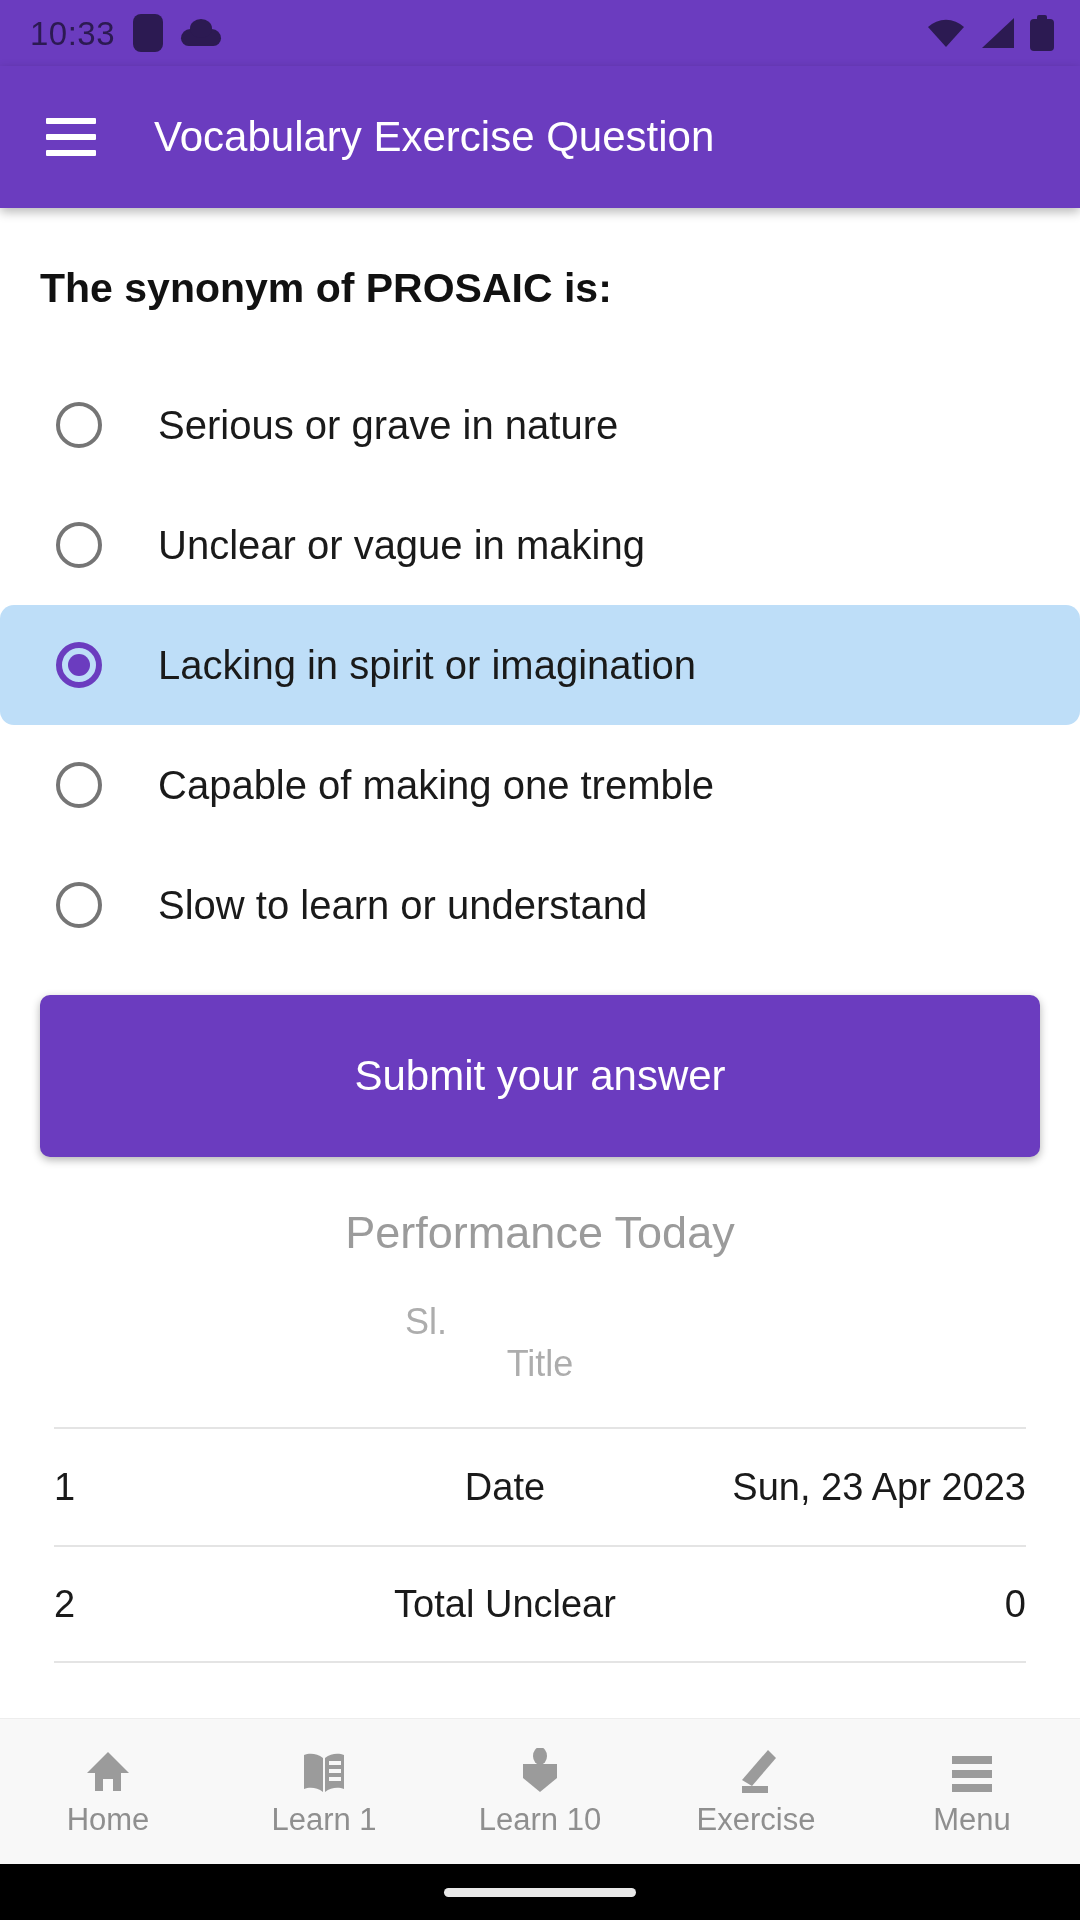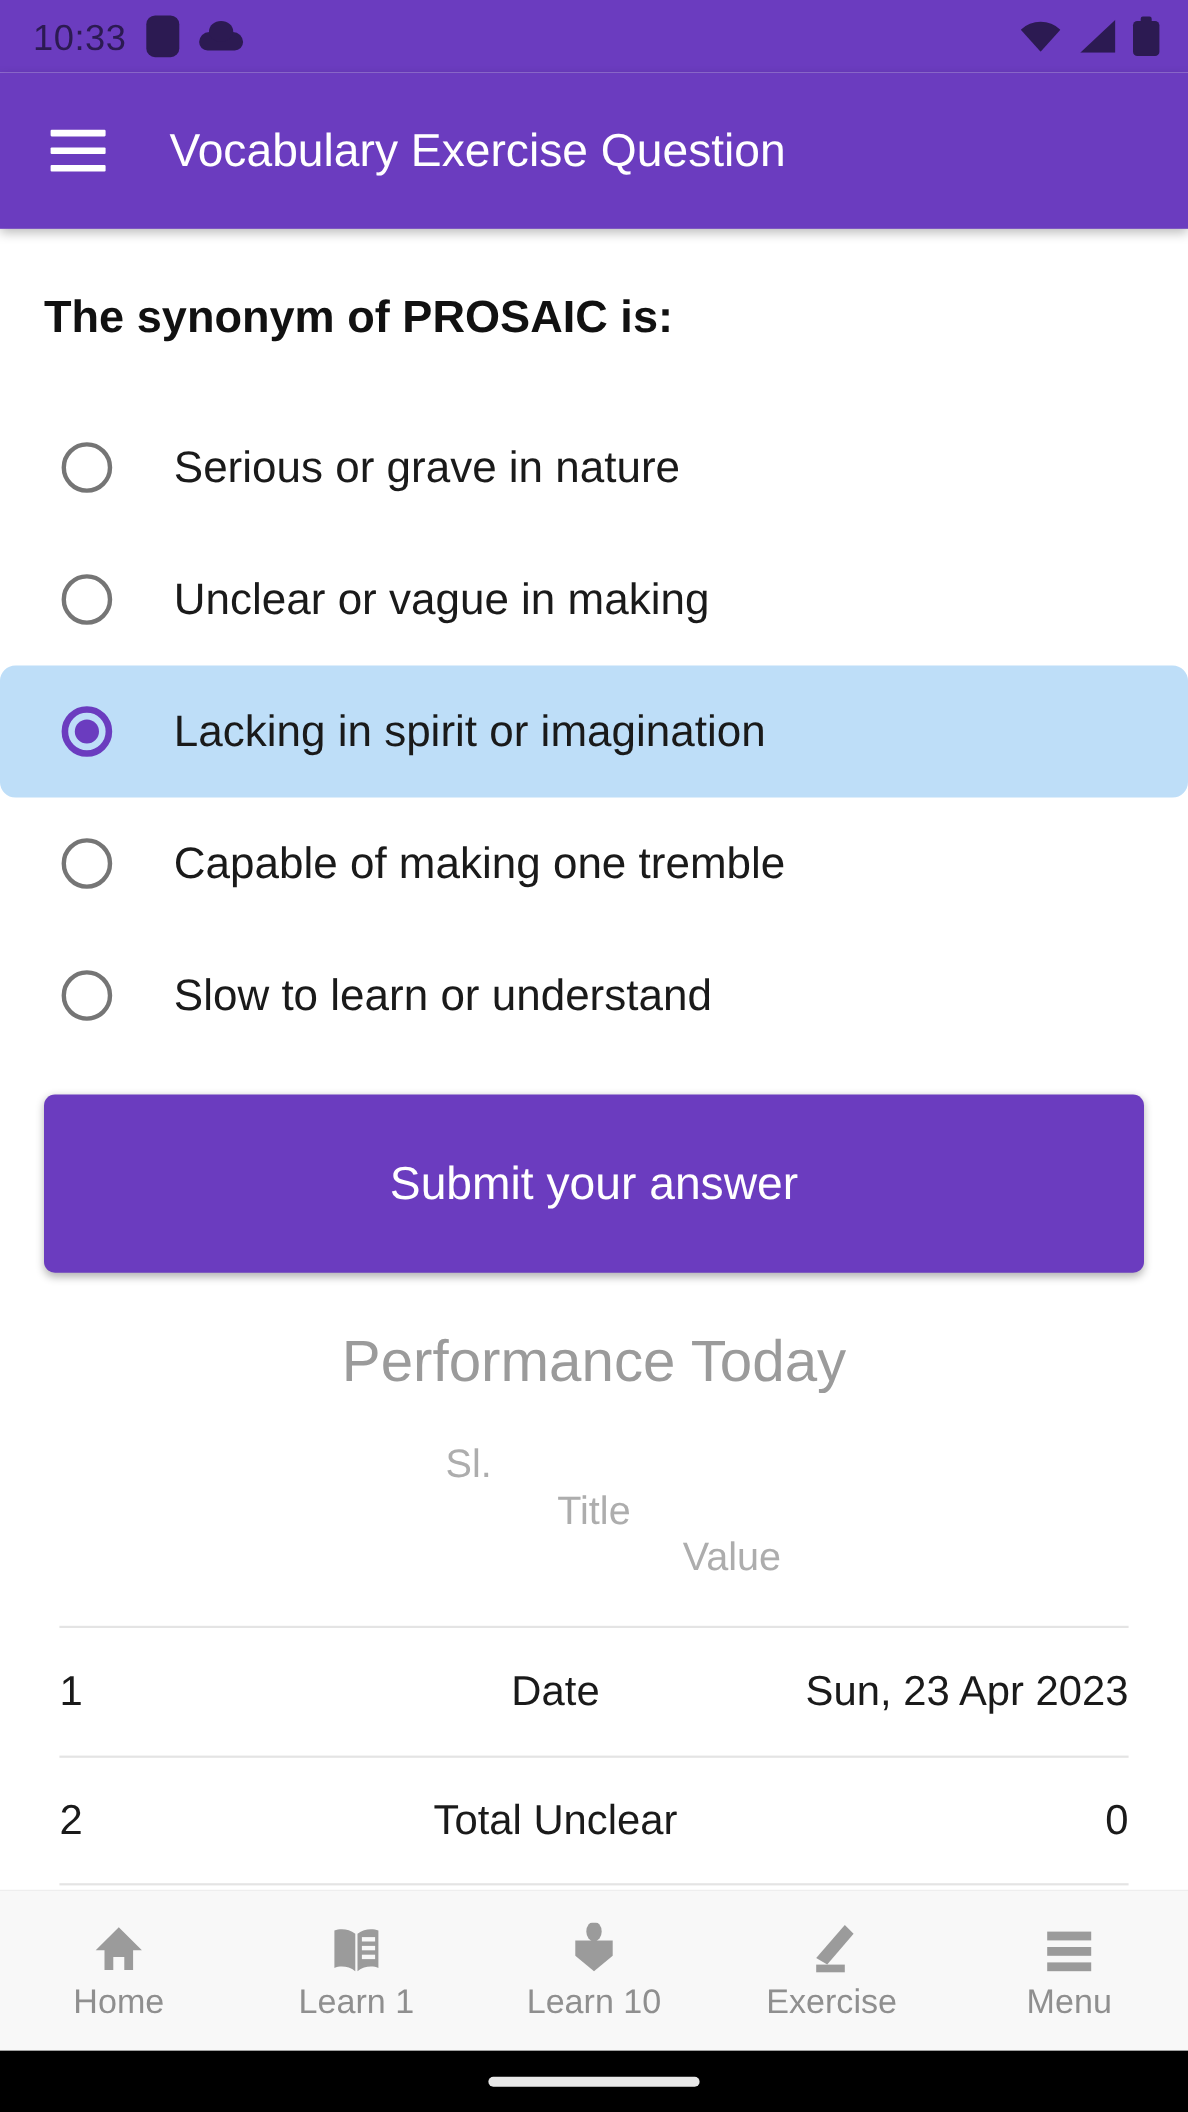--- a/index.html
+++ b/index.html
@@ -116,21 +116,21 @@
     background:var(--purple,#6B3CBF);
     color:#fff; font-size:42px;
     border:none; border-radius:10px;
     font-family:inherit;
     box-shadow:0 3px 8px rgba(0,0,0,.3);
     cursor:pointer;
   }
 
   .perf-title {
     text-align:center;
-    font-size:53px; color:#9b9b9b;
+    font-size:45px; color:#9b9b9b;
     margin-top:50px;
   }
 
   .perf-table { margin-top:42px; padding:0 54px; }
   .perf-row { display:flex; align-items:center; }
   .perf-head .c { color:#adadad; font-size:36px; }
   .perf-head { padding-bottom:42px;flex-direction:column; }
   .c-sl    { width:270px; text-align:left; }
   .c-title { flex:1; text-align:center; }
   .c-value { width:340px; text-align:right; }
@@ -226,21 +226,20 @@
     <div class="submit-wrap">
       <button class="submit-btn">Submit your answer</button>
     </div>
 
     <div class="perf-title">Performance Today</div>
 
     <div class="perf-table">
       <div class="perf-row perf-head">
         <div class="c c-sl">Sl.</div>
         <div class="c c-title">Title</div>
-        <div class="c c-value">Value</div>
       </div>
       <div class="perf-body">
         <div class="perf-row">
           <div class="c-sl">1</div>
           <div class="c-title">Date</div>
           <div class="c-value">Sun, 23 Apr 2023</div>
         </div>
         <div class="perf-row">
           <div class="c-sl">2</div>
           <div class="c-title">Total Unclear</div>

